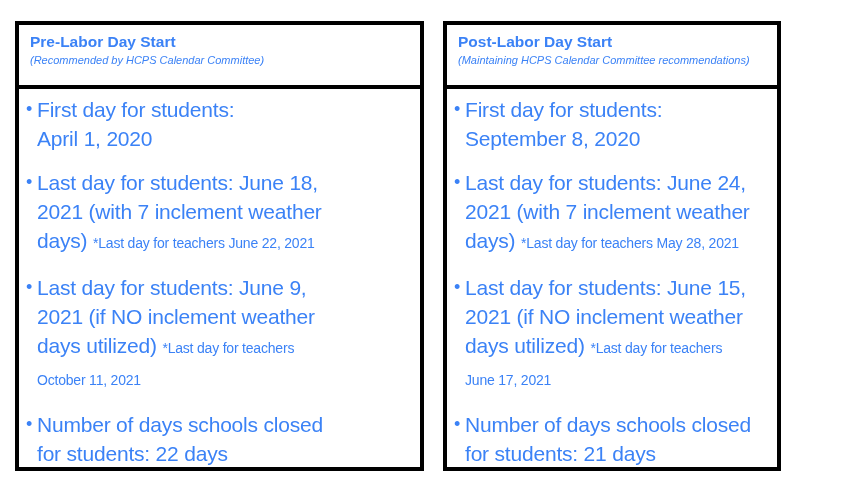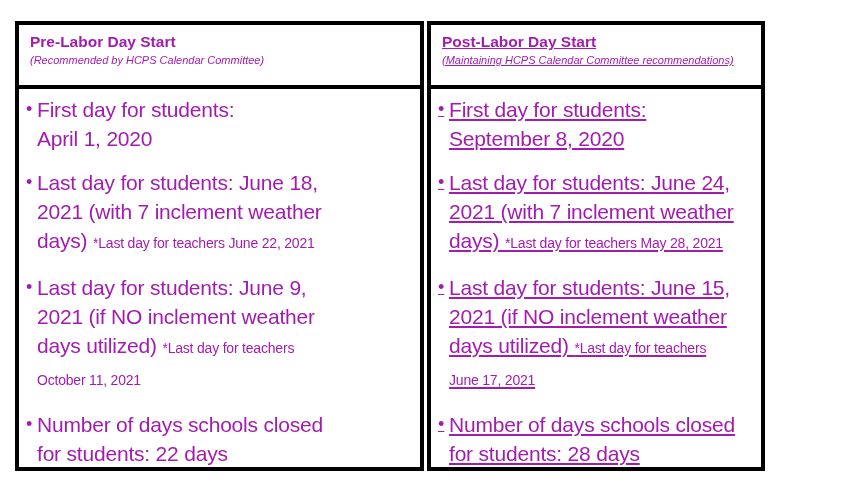--- a/index.html
+++ b/index.html
@@ -3,33 +3,33 @@
 <meta charset="utf-8">
 <style>
   * { box-sizing: border-box; }
   html, body { margin: 0; padding: 0; background: #ffffff; }
   .canvas {
     position: relative;
     width: 864px;
     height: 503px;
     background: #ffffff;
     font-family: "Liberation Sans", sans-serif;
-    color: #a21caf;
+    color: #3b82f6;
     display: flex;
     padding: 21px 14px 0 15px;
-    gap: 3px;
+    gap: 19px;
   }
   .panel {
     border: 4px solid #000000;
     background: #ffffff;
     height: 450px;
     overflow: hidden;
   }
   .panel-left  { width: 409px; }
-  .panel-right { width: 338px; text-decoration: underline; }
+  .panel-right { width: 338px; }
   .panel-header {
     border-bottom: 4px solid #000000;
     height: 64px;
     padding: 6px 10px 4px 11px;
   }
   .title {
     margin: 0;
     font-size: 15.5px;
     font-weight: bold;
     line-height: 21px;
@@ -135,19 +135,19 @@
             <span class="line"><span class="run">Last day for students: June 15,</span></span>
             <span class="line"><span class="run">2021 (if NO inclement weather</span></span>
             <span class="line"><span class="run">days utilized) </span><span class="run small">*Last day for teachers</span></span>
             <span class="line"><span class="run small">June 17, 2021</span></span>
           </div>
         </div>
         <div class="bullet">
           <span class="marker">•</span>
           <div class="bullet-lines">
             <span class="line"><span class="run">Number of days schools closed</span></span>
-            <span class="line"><span class="run">for students: 28 days</span></span>
+            <span class="line"><span class="run">for students: 21 days</span></span>
           </div>
         </div>
       </div>
   </section>
 
 </div>
 
 </body></html>

